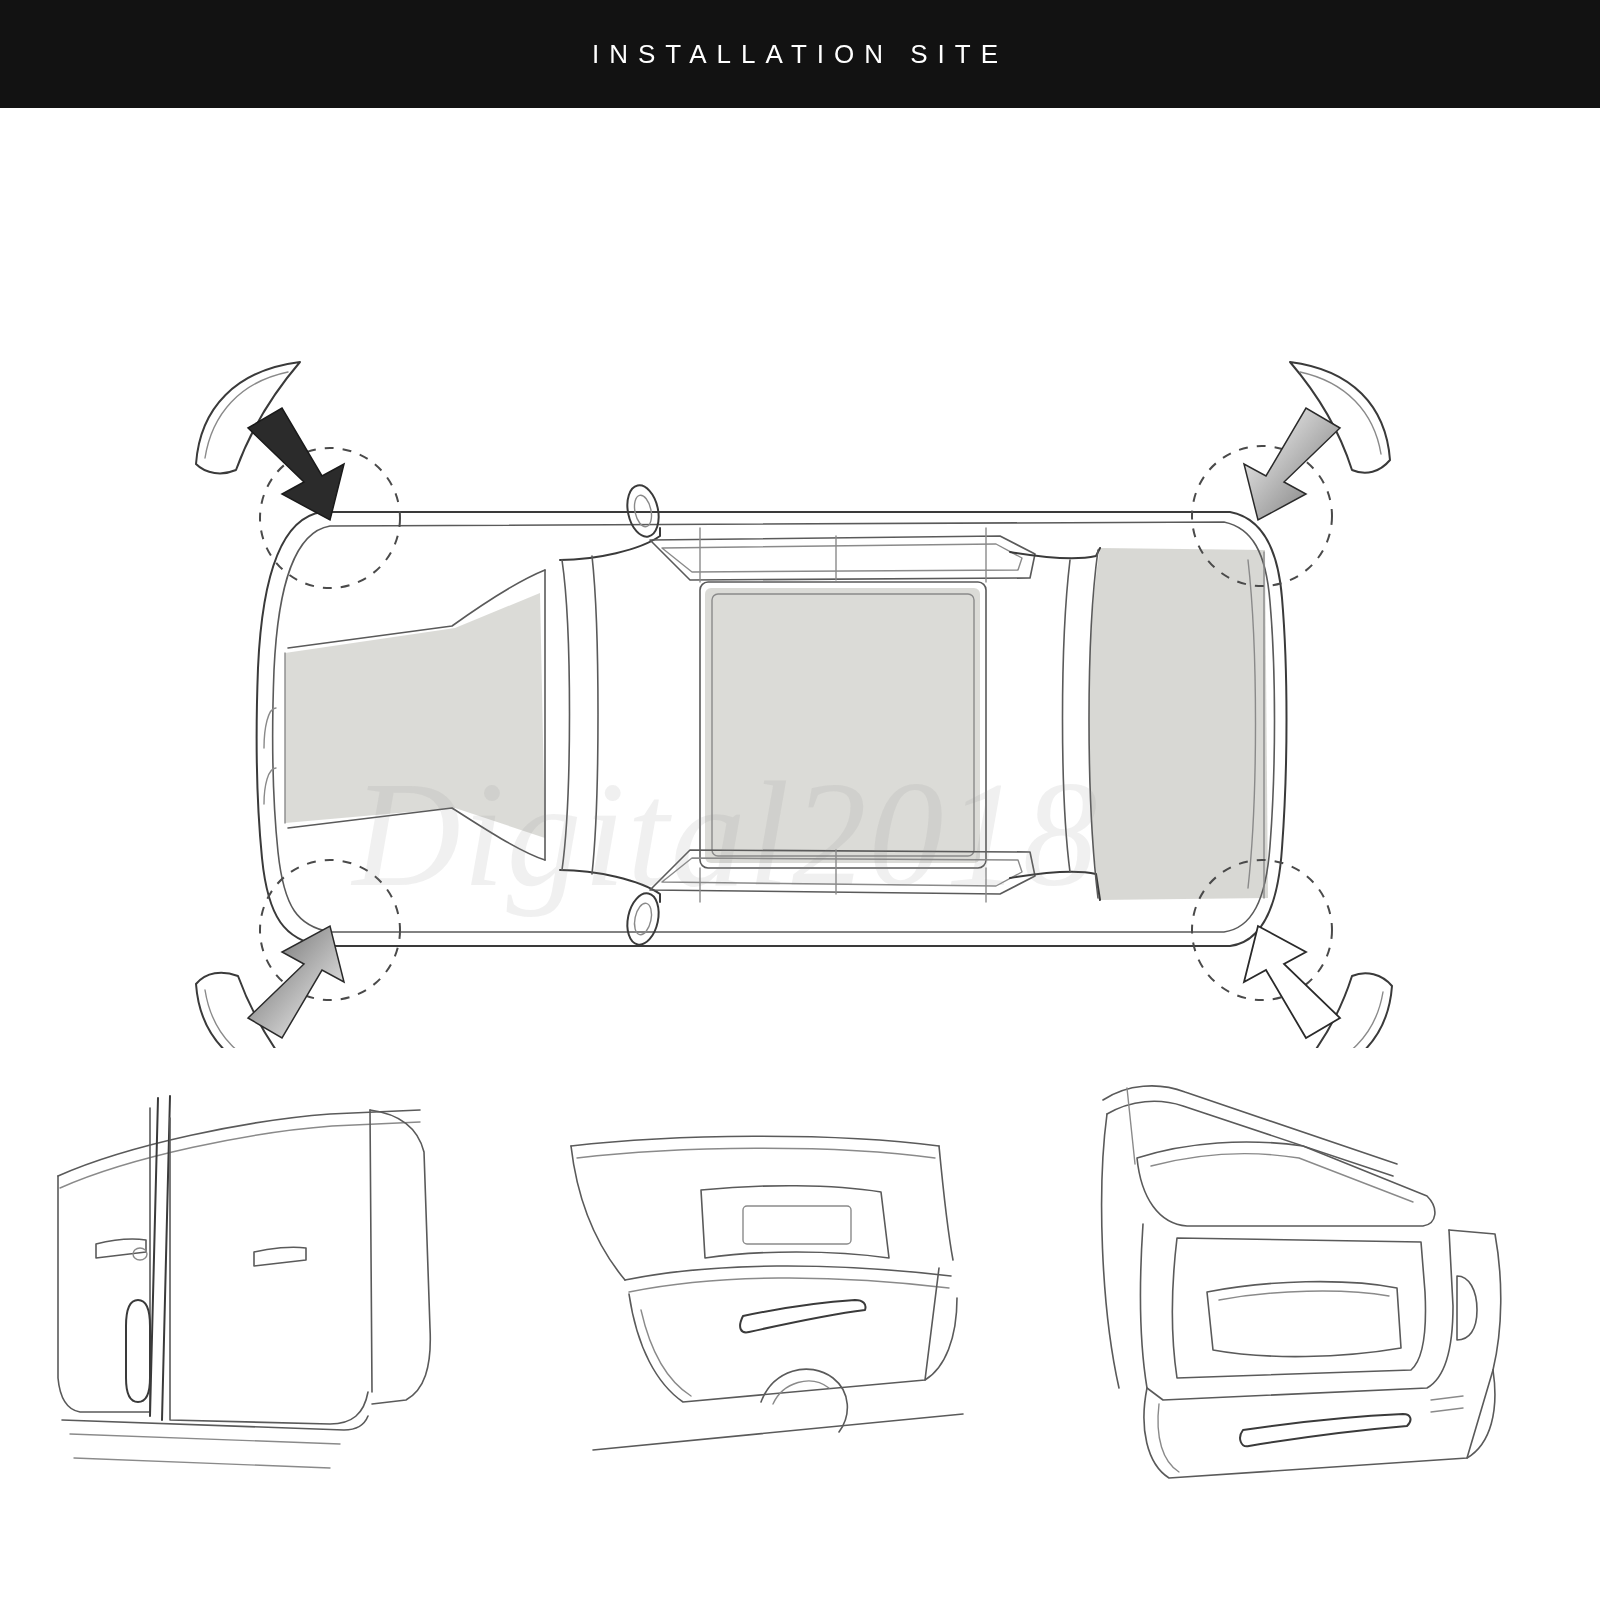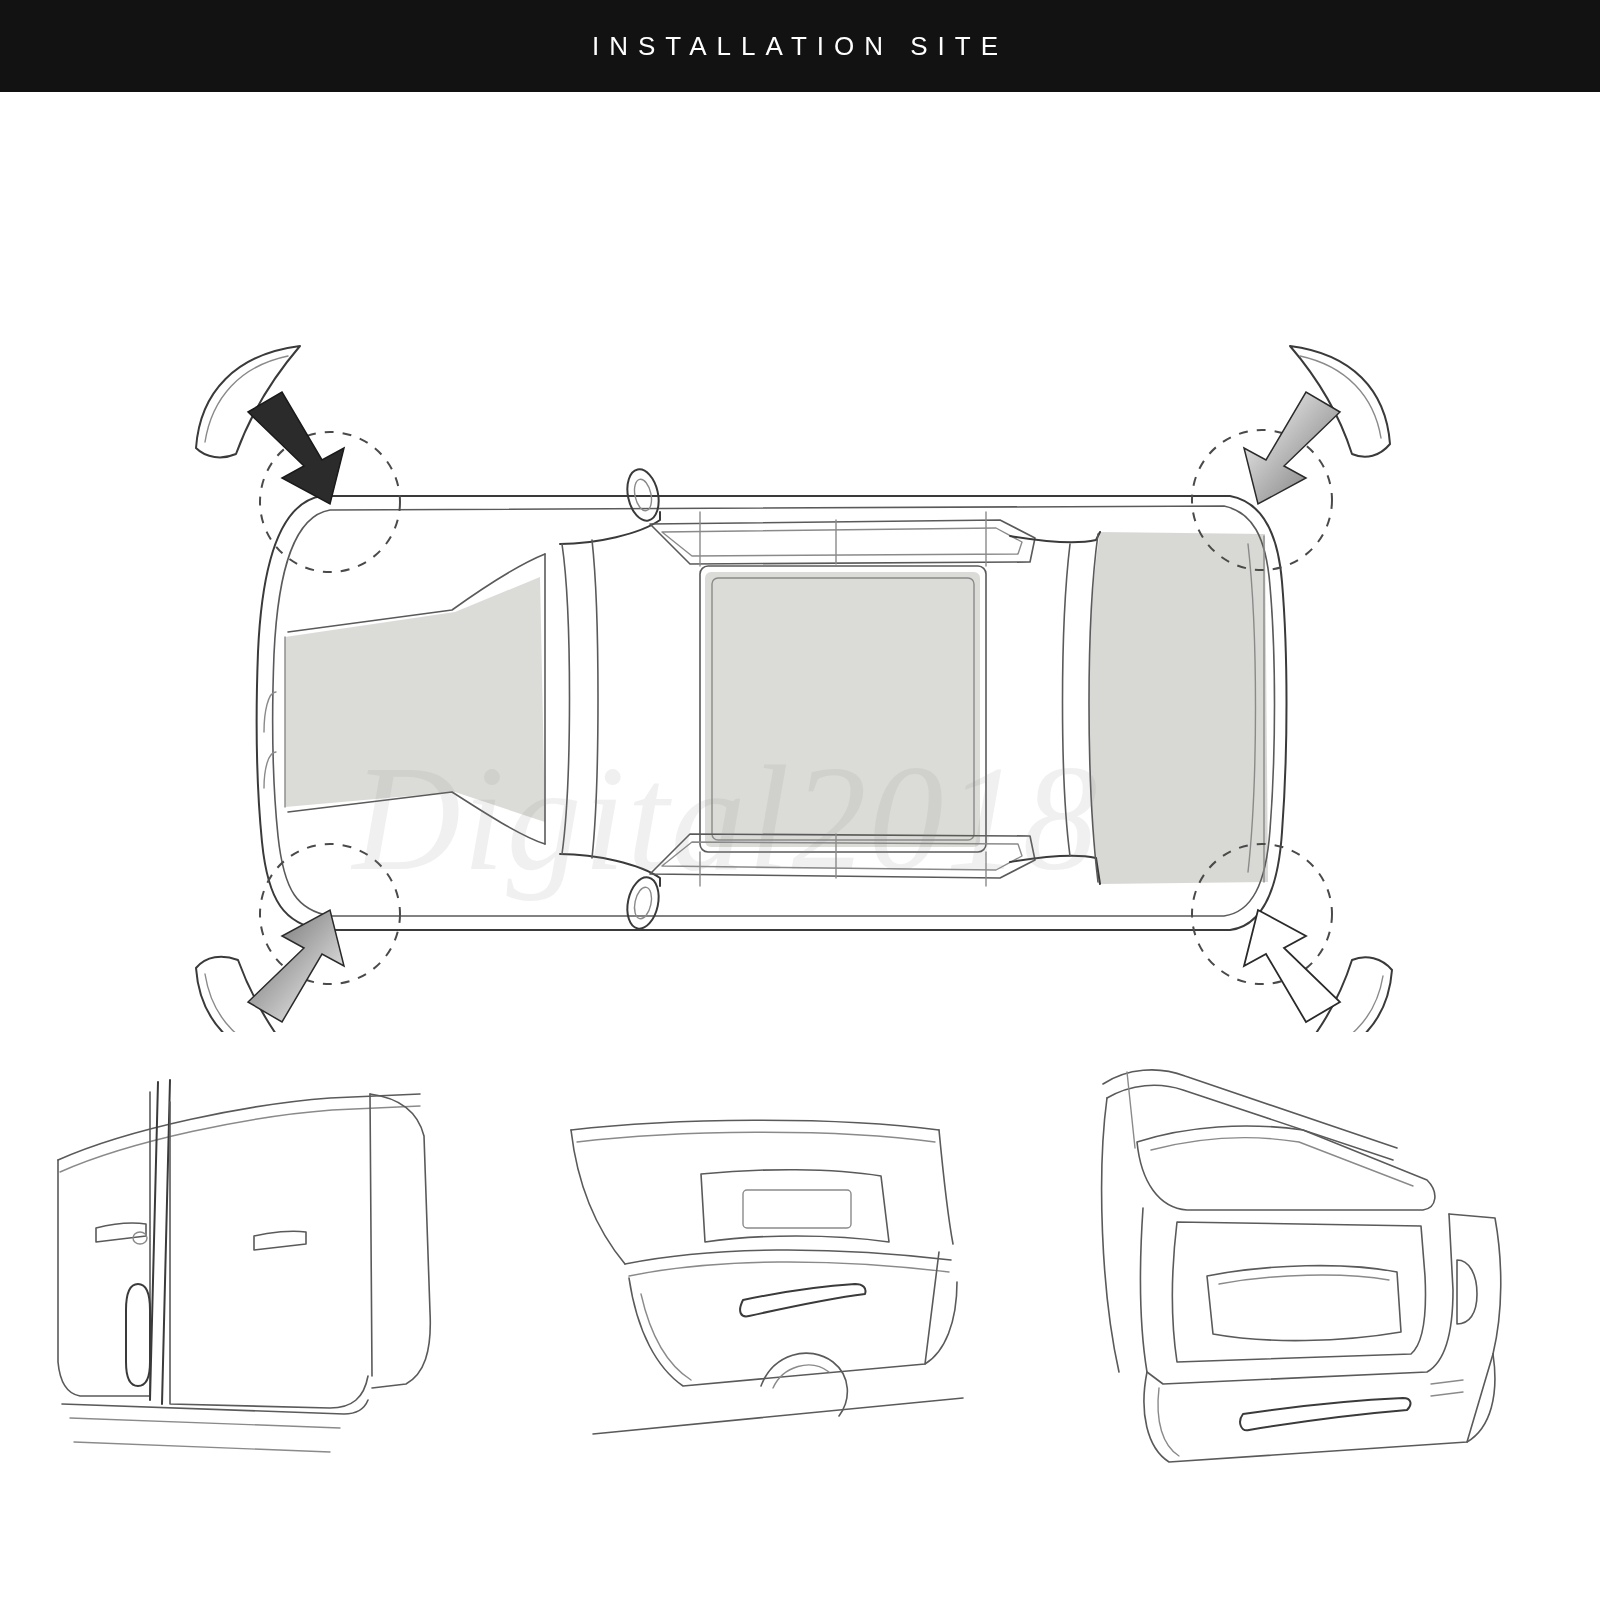--- a/index.html
+++ b/index.html
@@ -11,21 +11,21 @@
     width: 1600px;
     height: 1600px;
     font-family: "Liberation Sans", sans-serif;
     overflow: hidden;
     position: relative;
   }
 
   
   .header-bar {
     width: 100%;
-    height: 92px;
+    height: 108px;
     background: #121212;
     display: flex;
     align-items: center;
     justify-content: center;
     box-sizing: border-box;
   }
   .header-title {
     color: #ffffff;
     font-size: 26px;
     letter-spacing: 10px;

